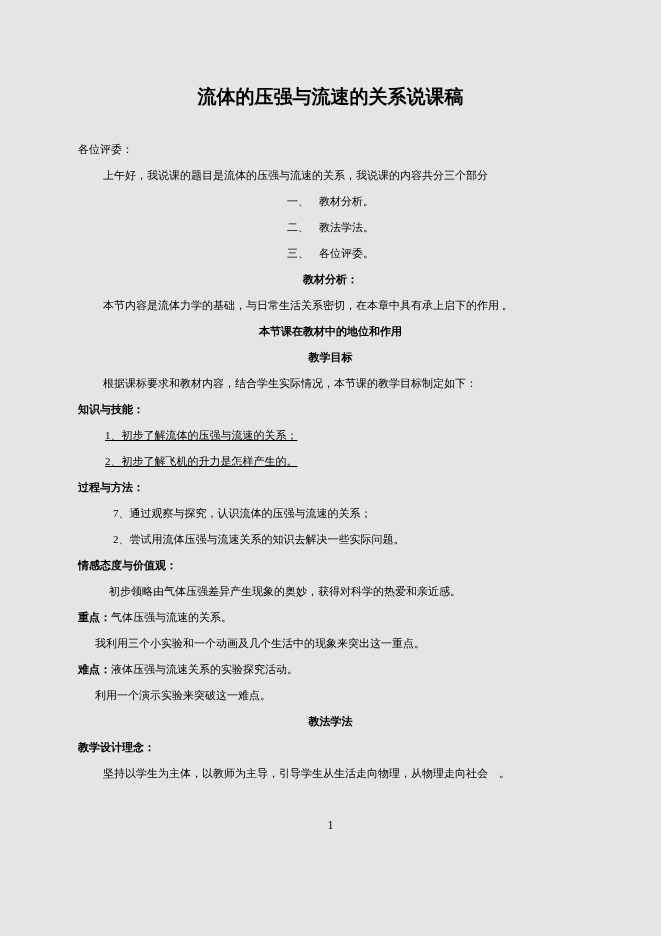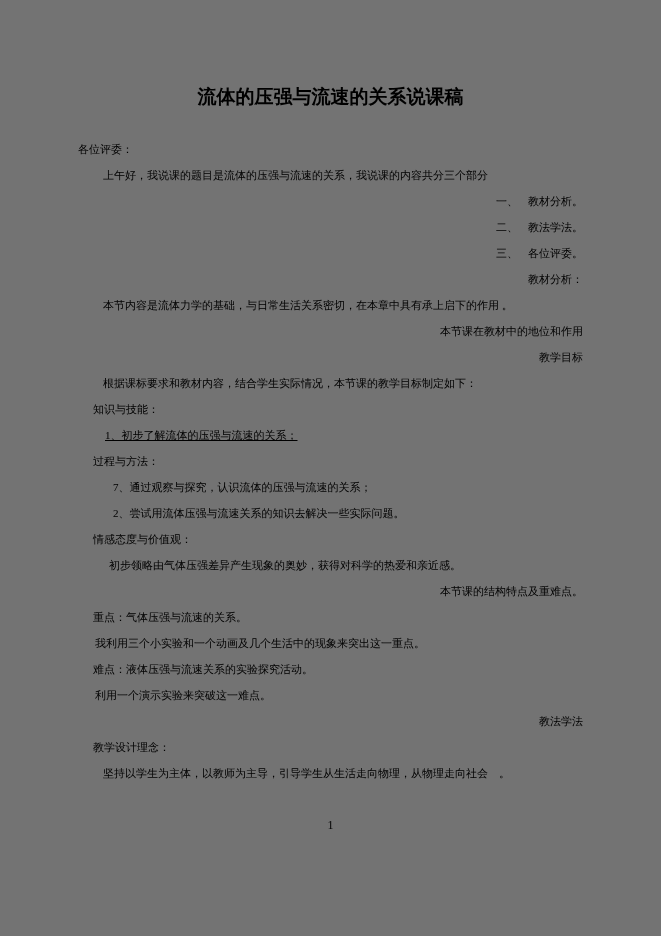--- a/index.html
+++ b/index.html
@@ -9,27 +9,27 @@
     background: #ffffff;
     color: #000000;
     font-family: "Liberation Serif", "DejaVu Serif", serif;
   }
   .page {
     box-sizing: border-box;
     width: 661px;
     height: 936px;
     padding: 84px 78px 0 78px;
     overflow: hidden;
-    background: #737373;
+    background: #e5e5e5;
   }
   .ln { font-size: 11px; line-height: 26px; }
   .title-ln { font-size: 19px; font-weight: bold; text-align: center; line-height: 26px; }
   .sp { height: 26px; }
-  .c { text-align: right; }
-  .b { font-weight: normal; margin-left: 15px; }
+  .c { text-align: center; }
+  .b { font-weight: bold; }
   .i2  { text-indent: 25px; }
   .i22 { text-indent: 27px; text-decoration: underline; }
   .i25 { text-indent: 31px; }
   .i28 { text-indent: 35px; }
   .i15 { text-indent: 17px; }
   .outline-num { display: inline-block; margin-right: 10px; }
   .pagenum { font-size: 12px; text-align: center; line-height: 26px; }
 </style>
 </head>
 <body>
@@ -48,29 +48,29 @@
 
   <div class="ln c b">教材分析：</div>
   <div class="ln i2">本节内容是流体力学的基础，与日常生活关系密切，在本章中具有承上启下的作用 。</div>
   <div class="ln c b">本节课在教材中的地位和作用</div>
 
   <div class="ln c b">教学目标</div>
   <div class="ln i2">根据课标要求和教材内容，结合学生实际情况，本节课的教学目标制定如下：</div>
 
   <div class="ln b">知识与技能：</div>
   <div class="ln i22">1、初步了解流体的压强与流速的关系；</div>
+  <div class="ln i22">2、初步了解飞机的升力是怎样产生的。</div>
 
   <div class="ln b">过程与方法：</div>
   <div class="ln i28">7、通过观察与探究，认识流体的压强与流速的关系；</div>
   <div class="ln i28">2、尝试用流体压强与流速关系的知识去解决一些实际问题。</div>
 
   <div class="ln b">情感态度与价值观：</div>
   <div class="ln i25">初步领略由气体压强差异产生现象的奥妙，获得对科学的热爱和亲近感。</div>
 
-  <div class="ln c b">本节课的结构特点及重难点。</div>
 
 
   <div class="ln"><span class="b">重点：</span><span>气体压强与流速的关系。</span></div>
 
   <div class="ln i15">我利用三个小实验和一个动画及几个生活中的现象来突出这一重点。</div>
 
   <div class="ln"><span class="b">难点：</span><span>液体压强与流速关系的实验探究活动。</span></div>
 
   <div class="ln i15">利用一个演示实验来突破这一难点。</div>
 

